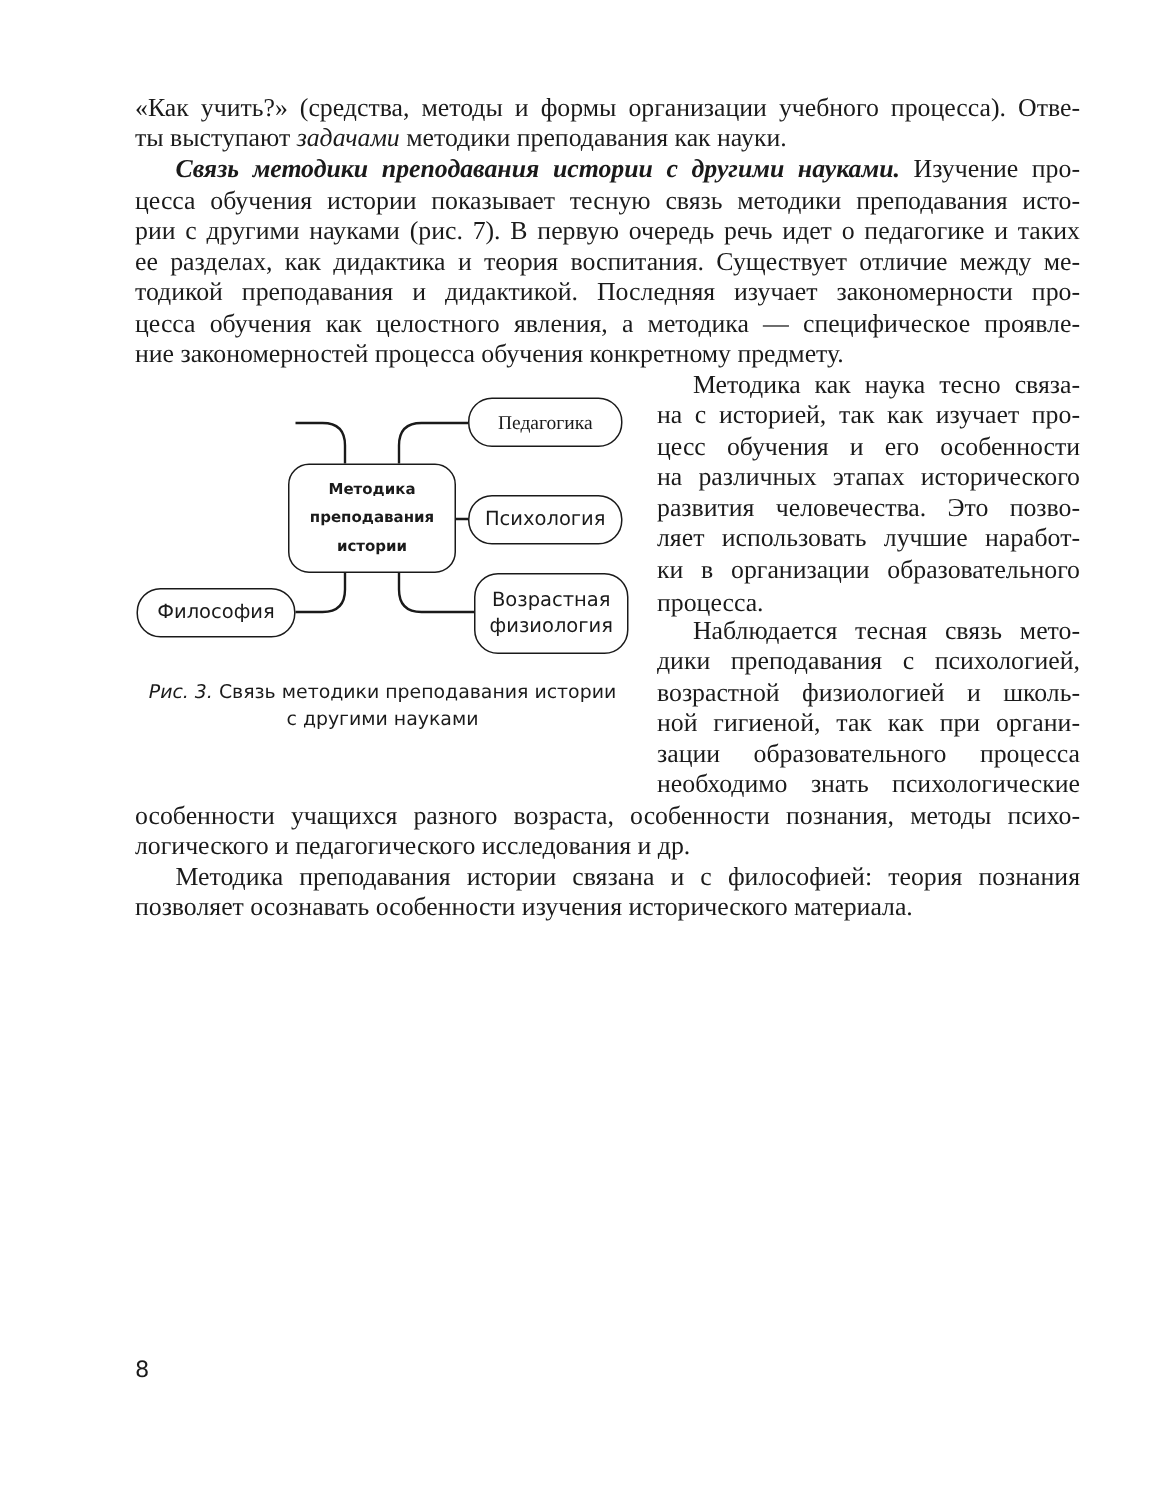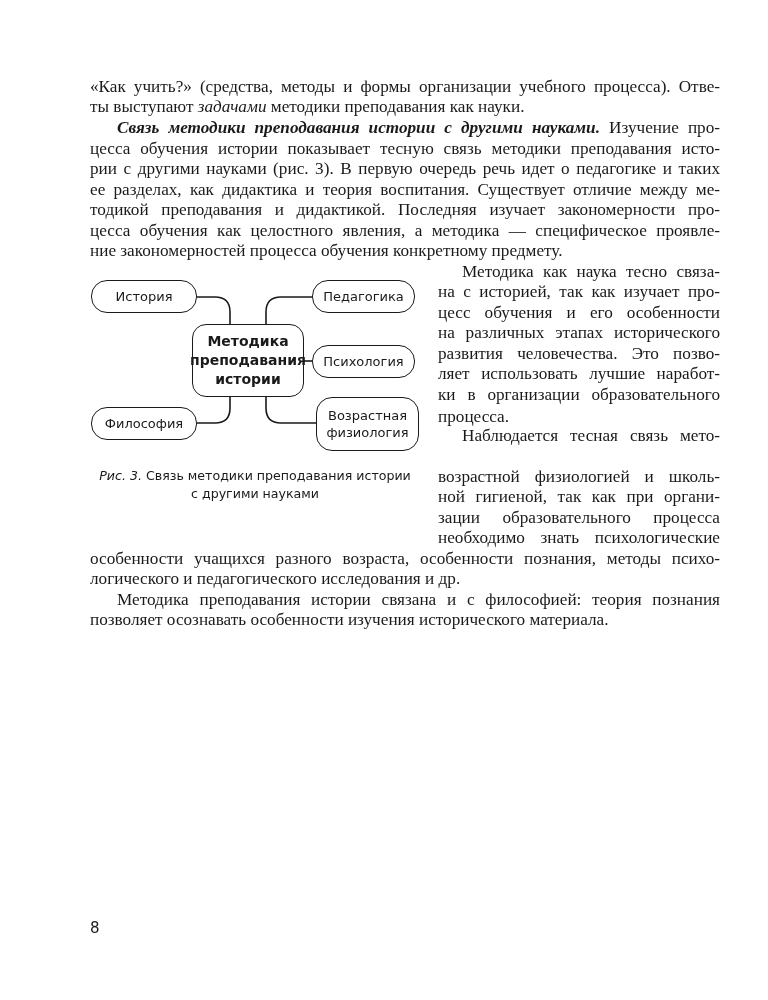--- a/index.html
+++ b/index.html
@@ -11,21 +11,21 @@
     width: 768px;
     height: 1000px;
     position: relative;
     overflow: hidden;
     color: #1a1a1a;
     font-family: "DejaVu Serif", "Liberation Serif", serif;
   }
   .page {
     position: absolute;
     left: 0; top: 0;
-    width: 768px; height: 968px; margin-top: 15px;
+    width: 768px; height: 968px;
   }
   .line {
     position: absolute;
     white-space: nowrap;
     font-family: "Liberation Serif", "DejaVu Serif", serif;
     font-size: 17.2px;
     line-height: 20px;
     height: 20px;
     text-align: justify;
     text-align-last: justify;
@@ -58,21 +58,21 @@
     align-items: center;
     justify-content: center;
     text-align: center;
     font-family: "DejaVu Sans", "Liberation Sans", sans-serif;
     font-size: 13px;
     line-height: 17px;
     color: #1a1a1a;
   }
   .node.center {
     font-weight: bold;
-    font-size: 14px;
+    font-size: 10px;
     line-height: 19px;
     border-radius: 14px;
   }
   .caption {
     position: absolute;
     left: 95px; top: 452px;
     width: 320px;
     text-align: center;
     font-family: "DejaVu Sans", "Liberation Sans", sans-serif;
     font-size: 12.6px;
@@ -91,35 +91,36 @@
 </style>
 </head>
 <body>
 
 <div class="page">
 
   <div class="line full" style="top:62px">«Как учить?» (средства, методы и формы организации учебного процесса). Отве-</div>
   <div class="line full last" style="top:82px"><span>ты выступают </span><span class="it">задачами</span><span> методики преподавания как науки.</span></div>
   <div class="line indent-full" style="top:103px"><span class="bi">Связь методики преподавания истории с другими науками.</span><span> Изучение про-</span></div>
   <div class="line full" style="top:124px">цесса обучения истории показывает тесную связь методики преподавания исто-</div>
-  <div class="line full" style="top:144px">рии с другими науками (рис. 3). В первую очередь речь идет о педагогике и таких</div>
+  <div class="line full" style="top:144px">рии с другими науками (рис. 7). В первую очередь речь идет о педагогике и таких</div>
   <div class="line full" style="top:165px">ее разделах, как дидактика и теория воспитания. Существует отличие между ме-</div>
   <div class="line full" style="top:185px">тодикой преподавания и дидактикой. Последняя изучает закономерности про-</div>
   <div class="line full" style="top:206px">цесса обучения как целостного явления, а методика — специфическое проявле-</div>
   <div class="line full last" style="top:226px">ние закономерностей процесса обучения конкретному предмету.</div>
 
   <div class="line indent-right" style="top:247px">Методика как наука тесно связа-</div>
   <div class="line right" style="top:267px">на с историей, так как изучает про-</div>
   <div class="line right" style="top:288px">цесс обучения и его особенности</div>
   <div class="line right" style="top:329px">развития человечества. Это позво-</div>
   <div class="line right" style="top:308px">на различных этапах исторического</div>
   <div class="line right" style="top:349px">ляет использовать лучшие наработ-</div>
   <div class="line right" style="top:370px">ки в организации образовательного</div>
   <div class="line right last" style="top:392px">процесса.</div>
   <div class="line indent-right" style="top:411px">Наблюдается тесная связь мето-</div>
+  <div class="line right" style="top:431px">дики преподавания с психологией,</div>
   <div class="line right" style="top:452px">возрастной физиологией и школь-</div>
   <div class="line right" style="top:493px">зации образовательного процесса</div>
   <div class="line right" style="top:472px">ной гигиеной, так как при органи-</div>
   <div class="line full" style="top:534px">особенности учащихся разного возраста, особенности познания, методы психо-</div>
 
   <div class="line right" style="top:513px">необходимо знать психологические</div>
   <div class="line full last" style="top:554px">логического и педагогического исследования и др.</div>
   <div class="line indent-full" style="top:575px">Методика преподавания истории связана и с философией: теория познания</div>
   <div class="line full last" style="top:595px">позволяет осознавать особенности изучения исторического материала.</div>
 
@@ -132,25 +133,22 @@
         <path d="M227 27 H196 Q181 27 181 42 V54"></path>
 
         <path d="M219 91 H227"></path>
 
         <path d="M112 153 H130 Q145 153 145 138 V127"></path>
 
         <path d="M231 153 H196 Q181 153 181 138 V127"></path>
       </g>
     </svg>
 
-    <div class="node" style="left:6px; top:10px; width:106px; height:33px;">
-      <span>История</span>
-    </div>
 
-    <div class="node" style="left:227px; top:10px; width:103px; height:33px;">
+    <div class="node" style="left:227px; top:10px; width:103px; height:33px;font-family:Liberation Serif, serif;">
       <span>Педагогика</span>
     </div>
 
     <div class="node center" style="left:107px; top:54px; width:112px; height:73px; flex-direction:column;">
       <span>Методика</span>
       <span>преподавания</span>
       <span>истории</span>
     </div>
 
     <div class="node" style="left:227px; top:75px; width:103px; height:33px;">

